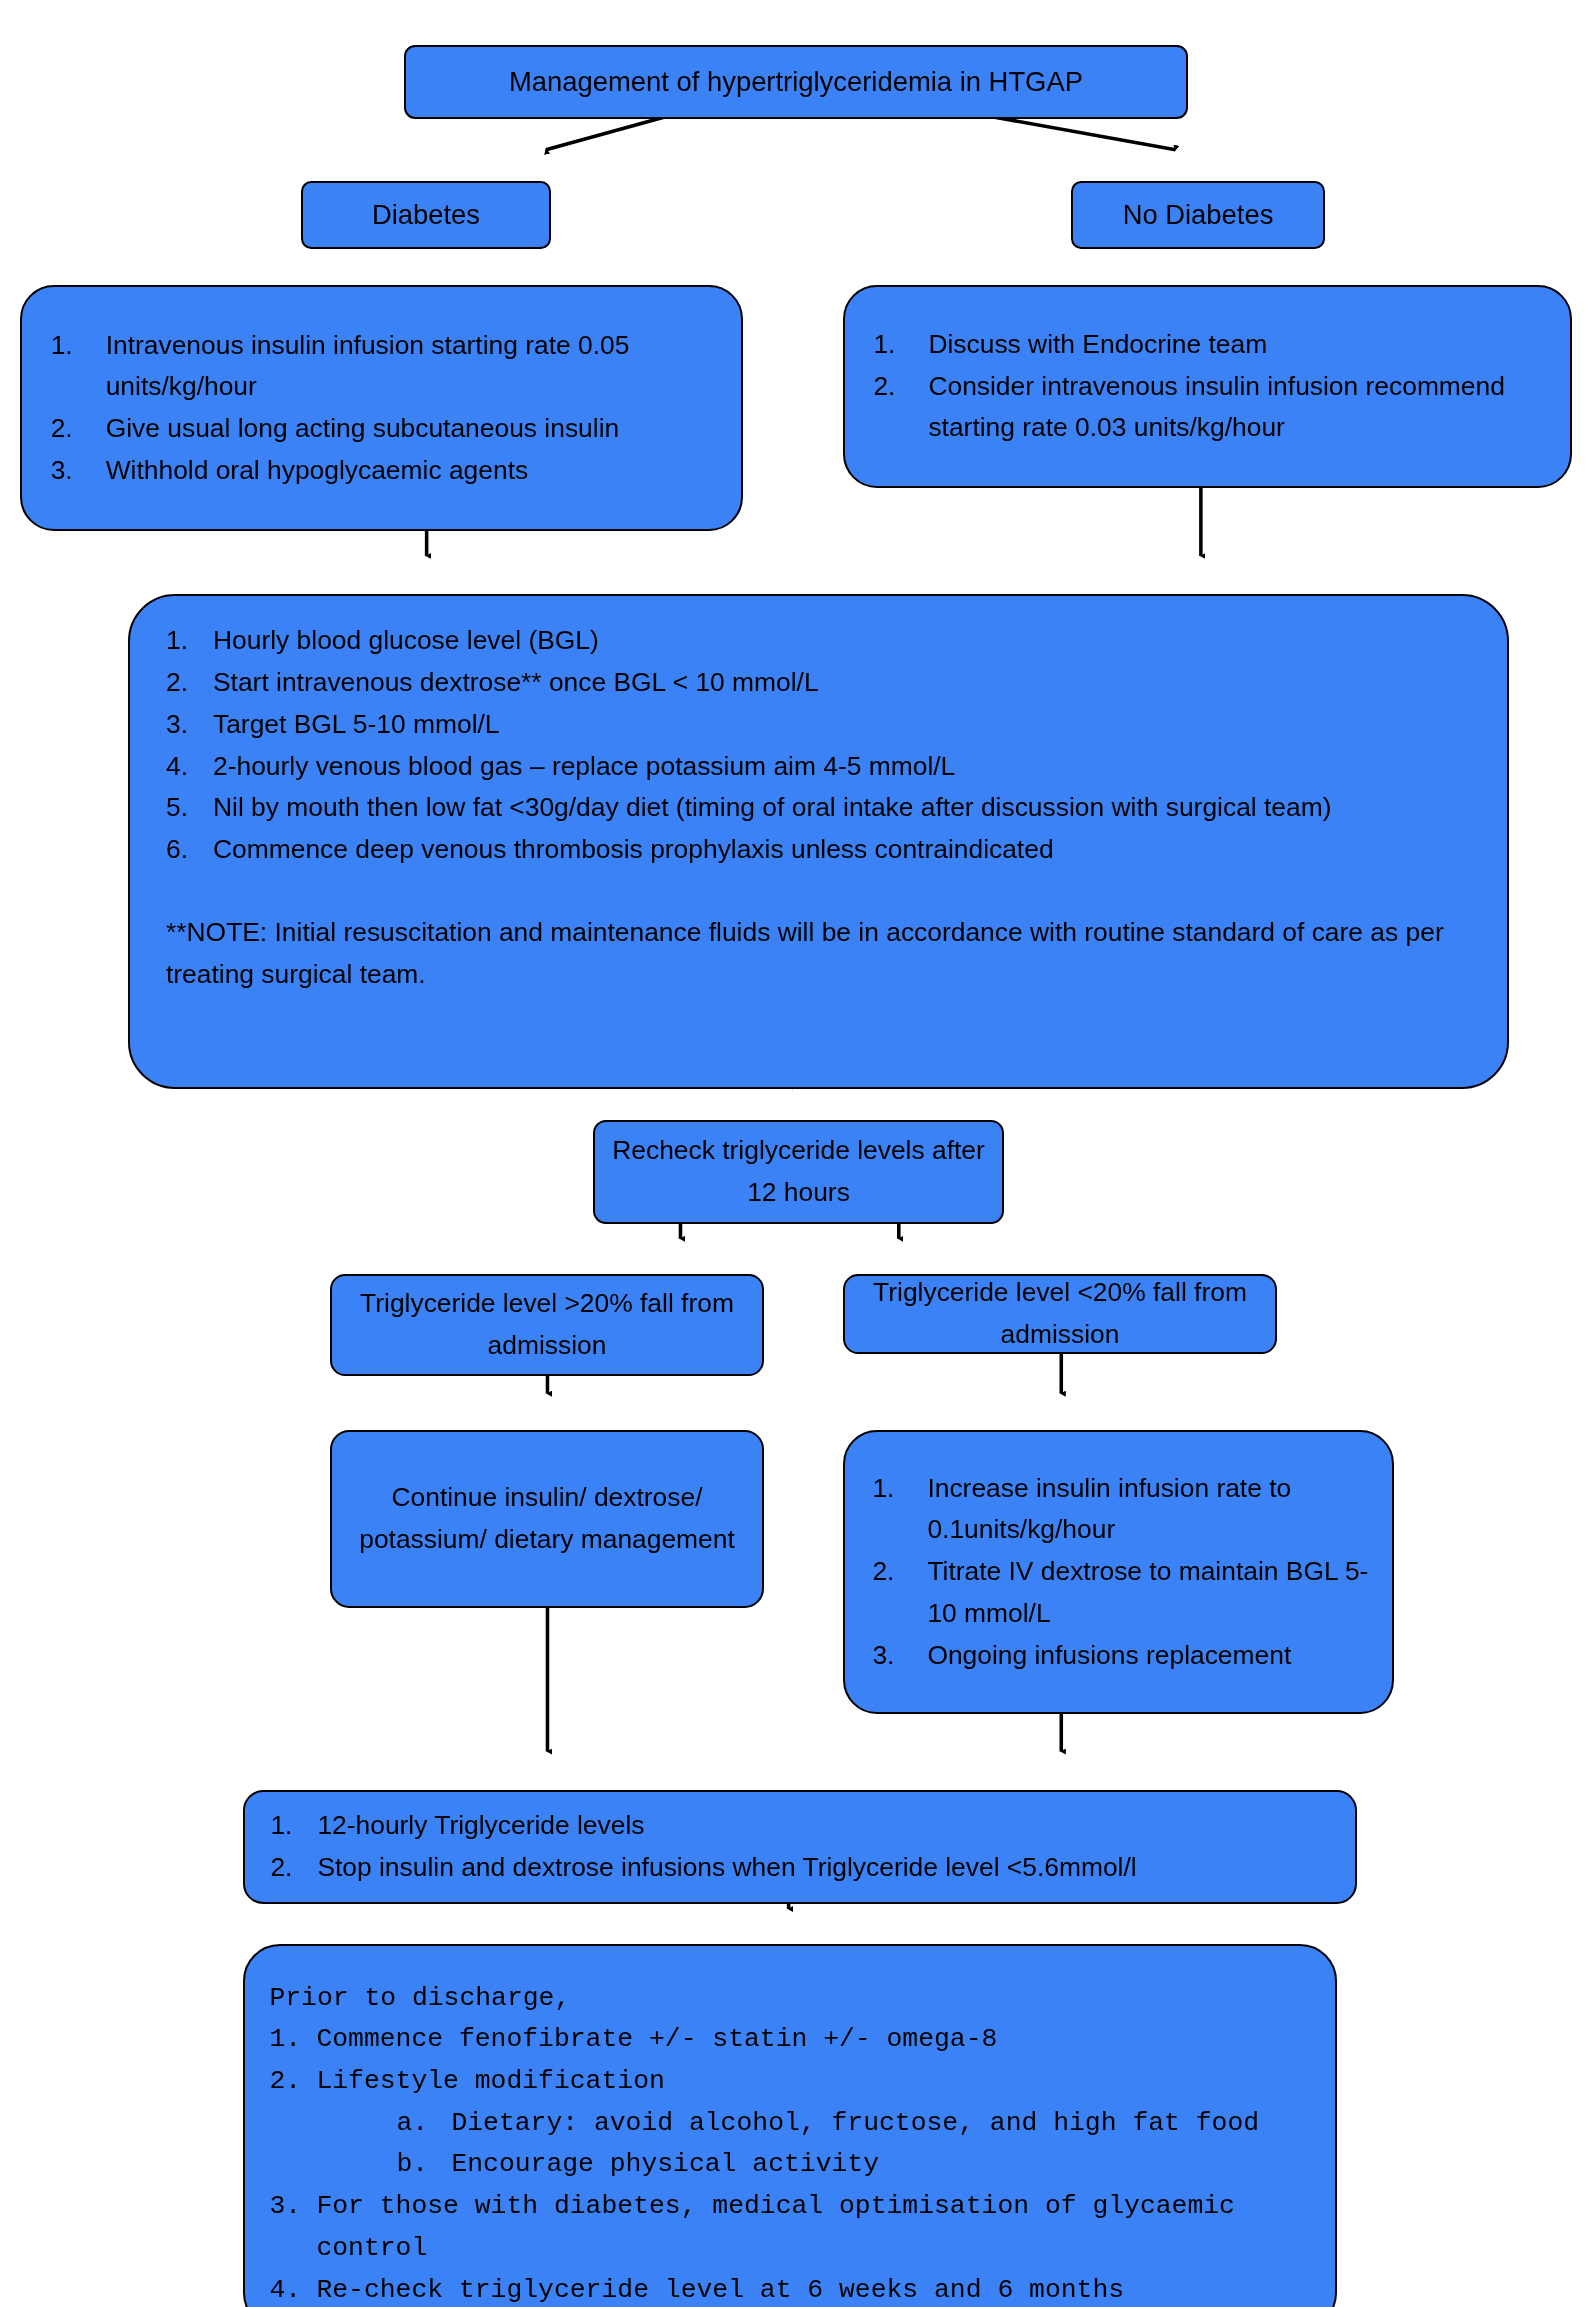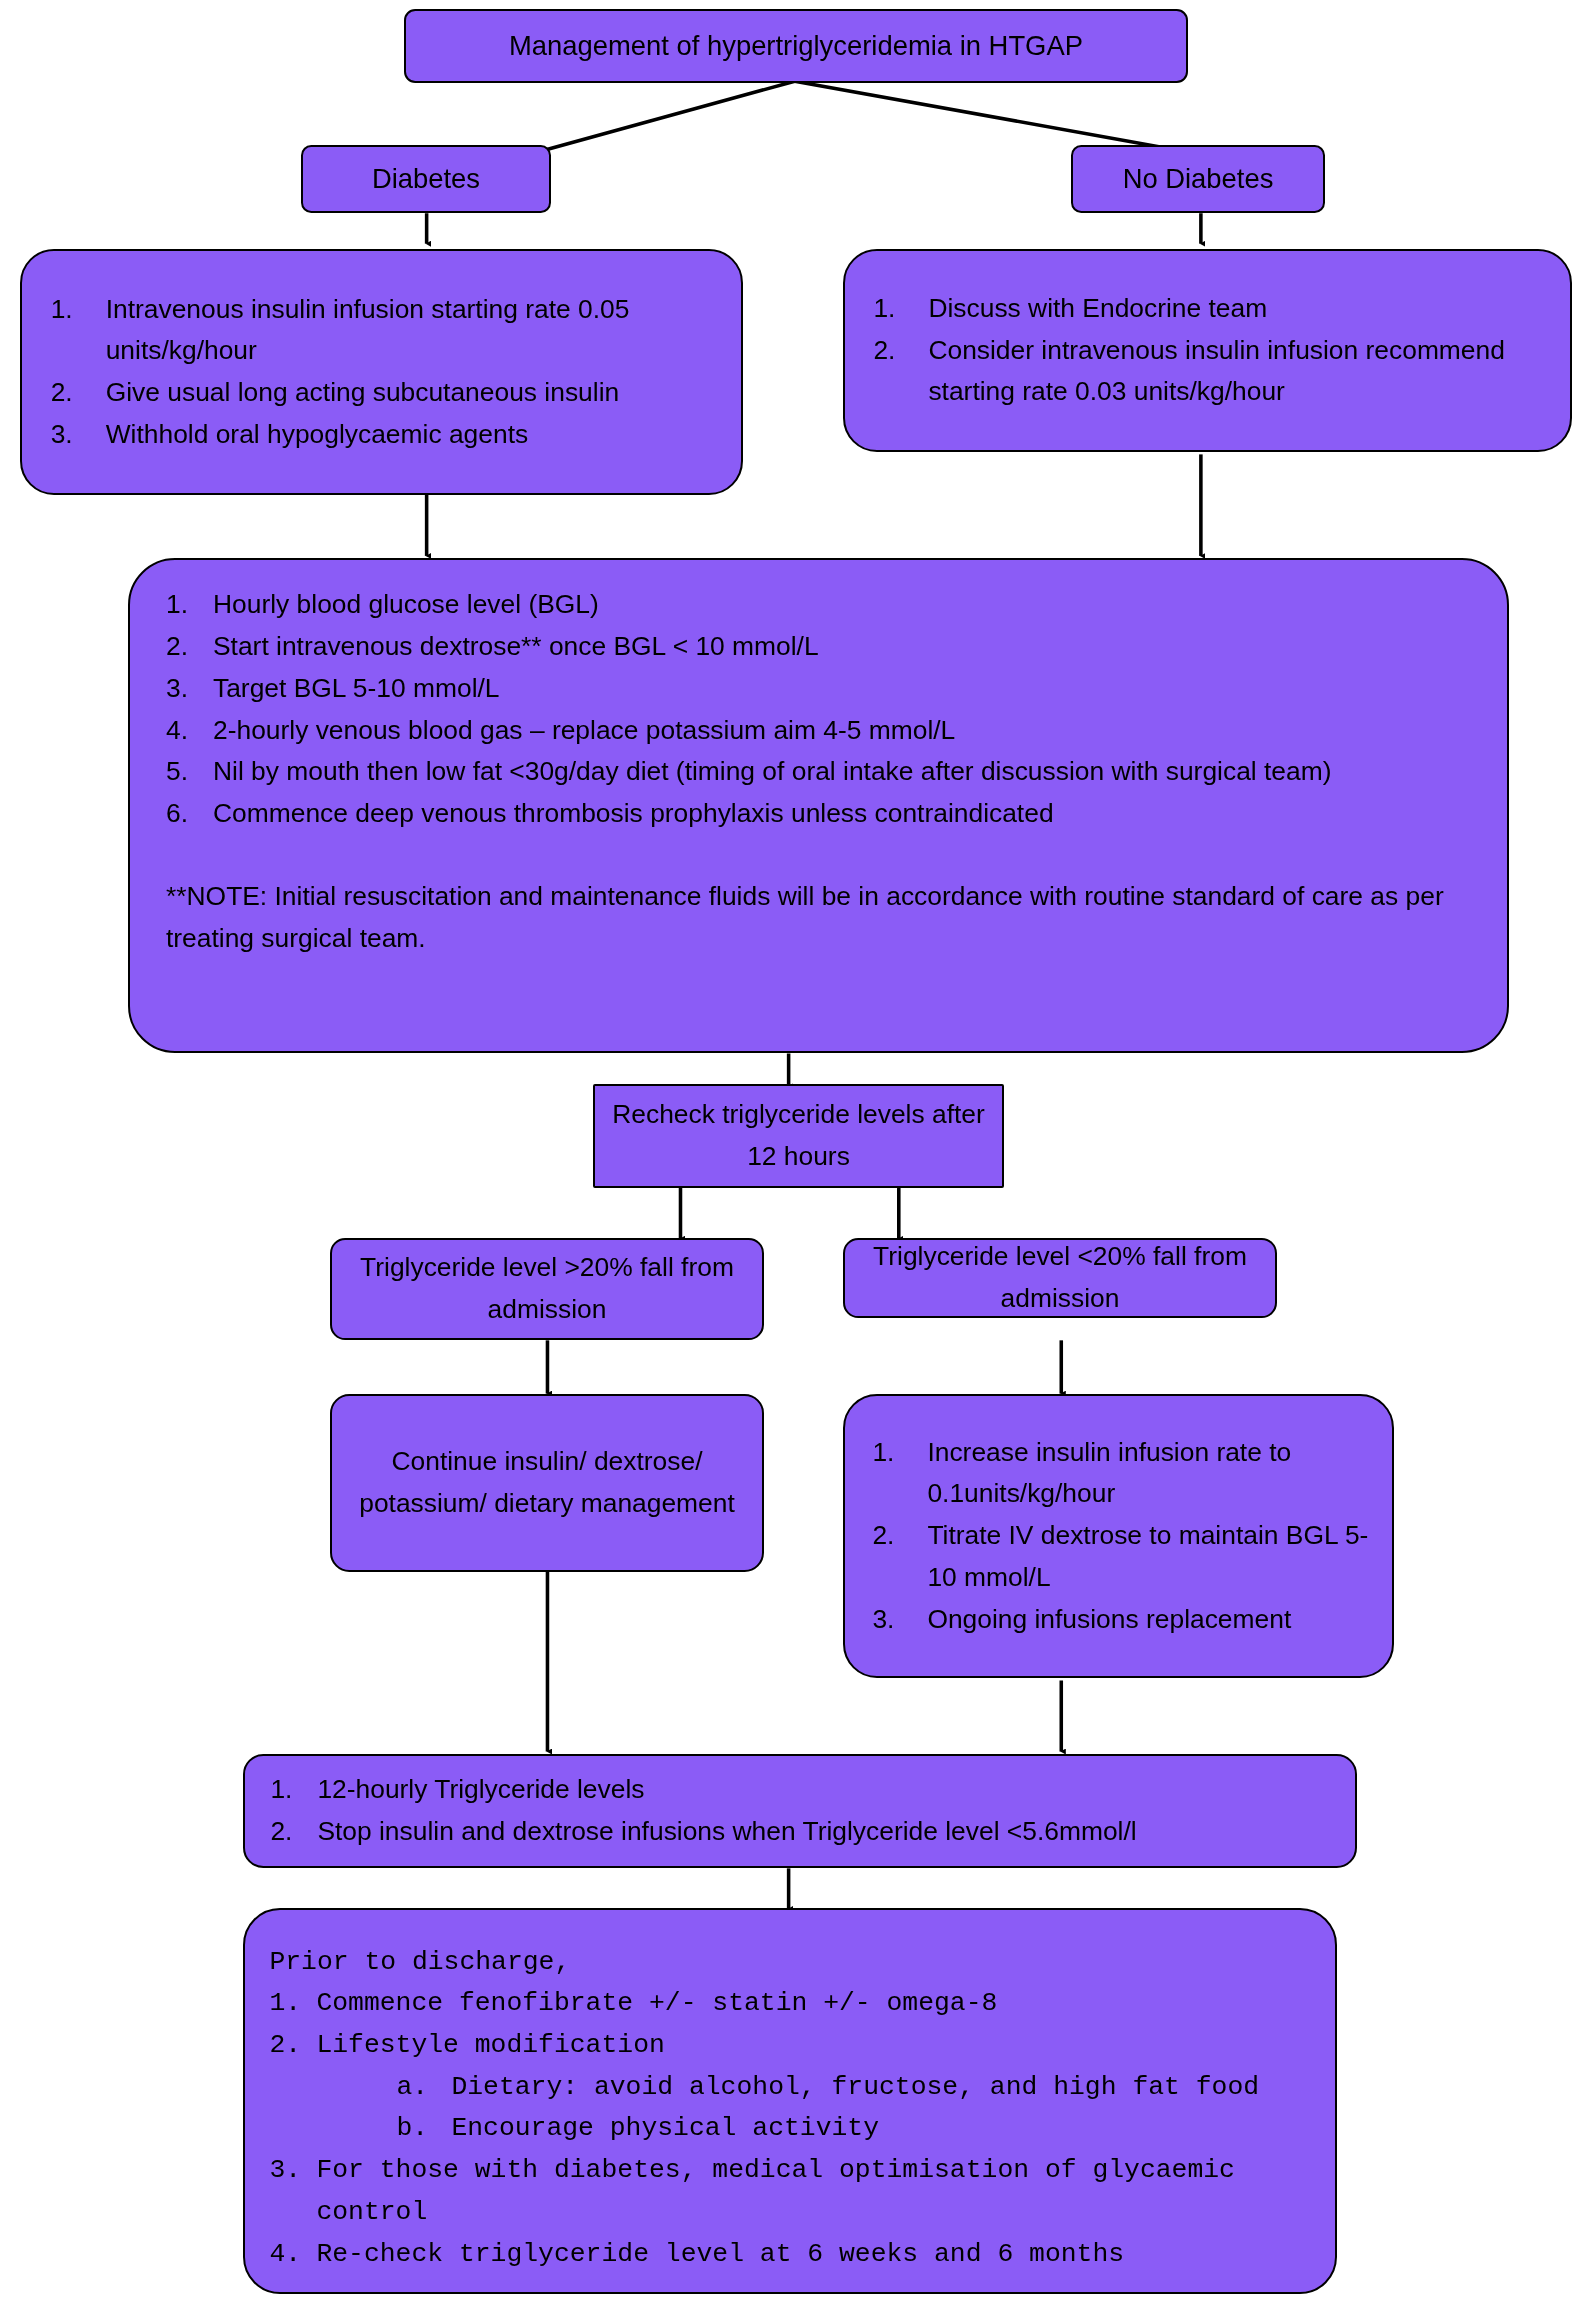--- a/index.html
+++ b/index.html
@@ -11,24 +11,25 @@
     position:relative;
     width:1593px;
     height:2307px;
     background:#ffffff;
     overflow:hidden;
   }
   .node{
     position:absolute;
     box-sizing:border-box;
     border:2.5px solid #000000;
-    background:#8b5cf6;
+    background:#3b82f6;
     display:flex;
     flex-direction:column;
     justify-content:center;
+    margin-top:36px;
   }
   .node.center{ align-items:center; text-align:center; }
   .node .txt{ line-height:1.58; }
   .ol{
     margin:0; padding:0; list-style:none;
   }
   .ol li{
     position:relative;
     line-height:1.58;
   }
@@ -167,21 +168,21 @@
       </li>
       <li>
         <span class="mark">6.</span>
         <span class="body">Commence deep venous thrombosis prophylaxis unless contraindicated</span>
       </li>
     </ul>
     <div class="spacer"></div>
     <div class="note">**NOTE: Initial resuscitation and maintenance fluids will be in accordance with routine standard of care as per treating surgical team.</div>
   </div>
 
-  <div class="node center" style="left:593px; top:1084px; width:411px; height:104px; border-radius:2px; font-size:26.4px; padding:0 15.2px;">
+  <div class="node center" style="left:593px; top:1084px; width:411px; height:104px; border-radius:13px; font-size:26.4px; padding:0 15.2px;">
     <span class="txt">Recheck triglyceride levels after 12 hours</span>
   </div>
 
   <div class="node center" style="left:330px; top:1238px; width:434px; height:102px; border-radius:15.2px; font-size:26.4px; padding:0 13.2px;">
     <span class="txt">Triglyceride level &gt;20% fall from admission</span>
   </div>
 
   <div class="node center" style="left:843px; top:1238px; width:434px; height:80px; border-radius:15.2px; font-size:26.4px; padding:0 13.2px;">
     <span class="txt">Triglyceride level &lt;20% fall from admission</span>
   </div>

